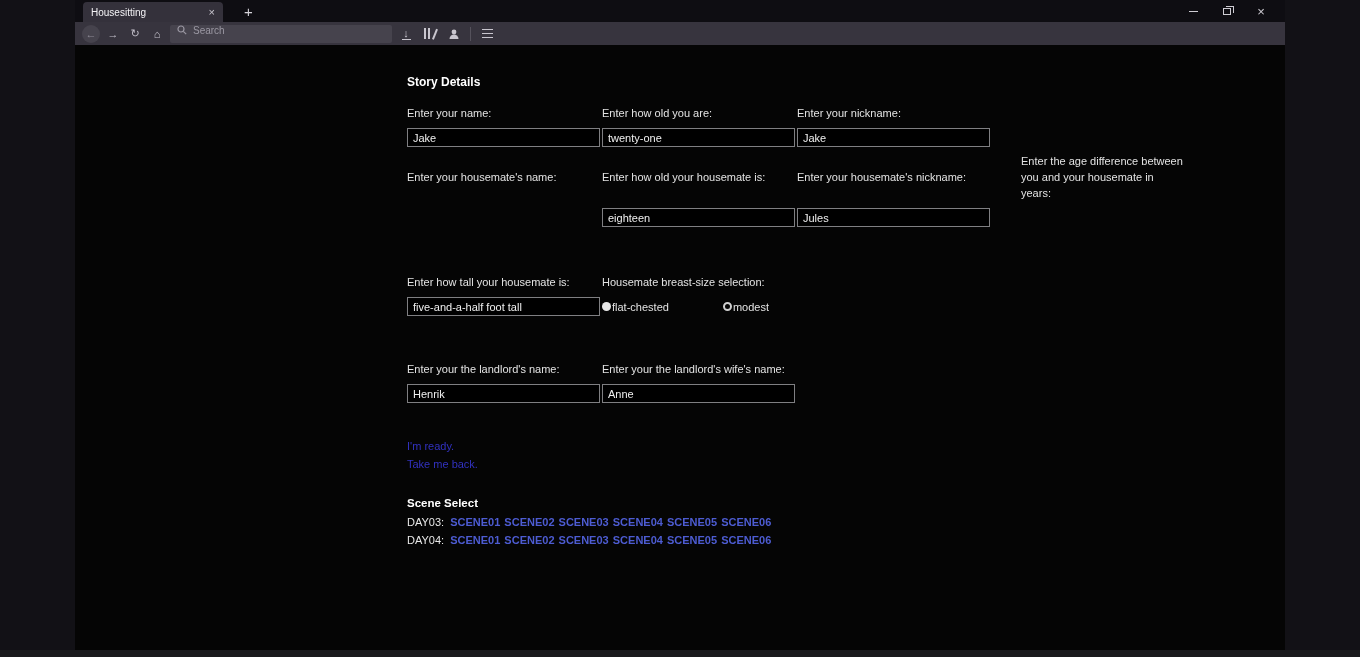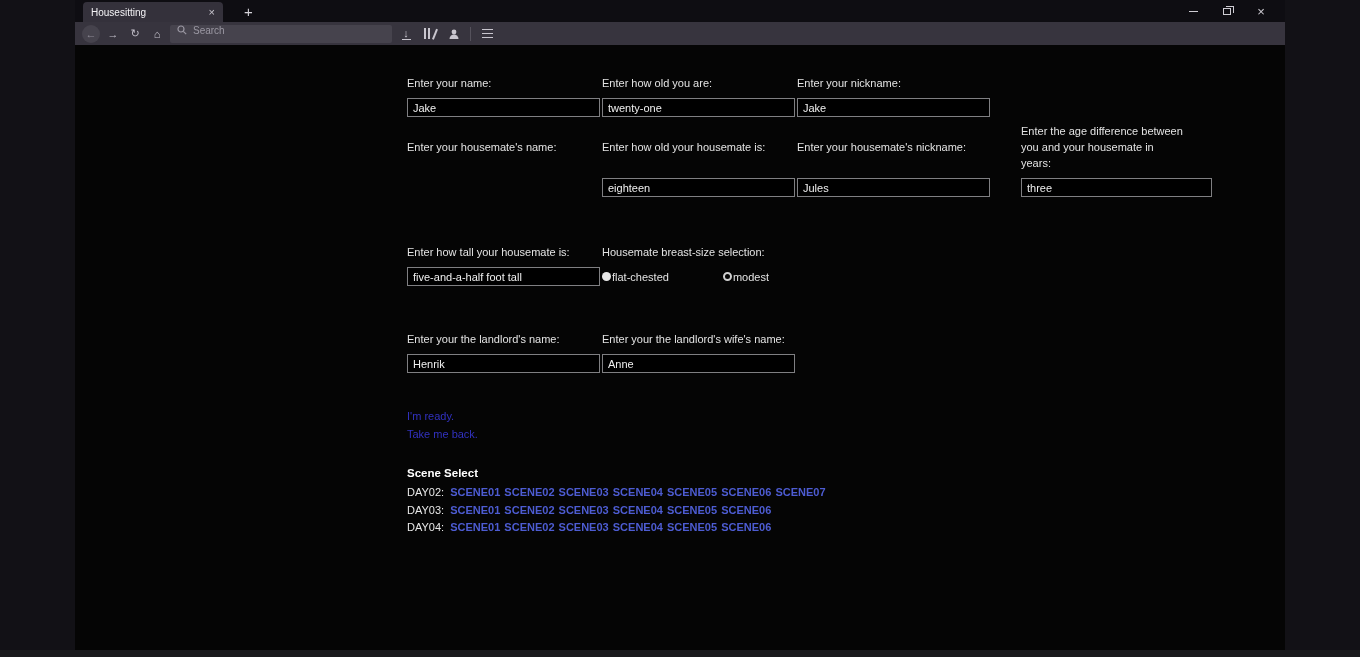--- a/index.html
+++ b/index.html
@@ -165,38 +165,38 @@
           <path d="M1.5 11 a4.5 4.5 0 0 1 9 0 z" fill="#c9c6cf"></path>
         </svg>
       </span>
       <span class="vsep"></span>
       <span class="tool-icon">
         <span class="hamburger"></span>
       </span>
     </div>
 
     <div class="content">
+      <div class="page-heading">Story Details</div>
 
       <div class="frow row1">
         <div class="fl c1">Enter your name:</div>
         <div class="fl c2">Enter how old you are:</div>
         <div class="fl c3">Enter your nickname:</div>
         <div class="fi c1"><input type="text" class="tin" value="Jake" style=""></div>
         <div class="fi c2"><input type="text" class="tin" value="twenty-one" style=""></div>
         <div class="fi c3"><input type="text" class="tin" value="Jake" style=""></div>
       </div>
 
       <div class="frow row2">
         <div class="fl c1">Enter your housemate's name:</div>
         <div class="fl c2">Enter how old your housemate is:</div>
         <div class="fl c3">Enter your housemate's nickname:</div>
         <div class="fl c4">Enter the age difference between you and your housemate in years:</div>
         <div class="fi c2"><input type="text" class="tin" value="eighteen" style=""></div>
         <div class="fi c3"><input type="text" class="tin" value="Jules" style=""></div>
-        <div class="fi c4"><input type="text" class="tin" value="three" style=""></div>
       </div>
 
       <div class="frow row3">
         <div class="fl c1">Enter how tall your housemate is:</div>
         <div class="fl c2">Housemate breast-size selection:</div>
         <div class="fi c1"><input type="text" class="tin" value="five-and-a-half foot tall" style=""></div>
         <div class="fi c2">
           <div class="radio-line">
             <span class="radio-opt">
               <span class="rdot"></span>
@@ -218,30 +218,20 @@
       </div>
 
       <div class="page-links">
         <a class="plink">I'm ready.</a>
         <a class="plink">Take me back.</a>
       </div>
 
       <div class="scene-heading">Scene Select</div>
 
       <div class="day-row">
-        <span class="day-label">DAY02:</span>
-        <a class="slink">SCENE01</a>
-        <a class="slink">SCENE02</a>
-        <a class="slink">SCENE03</a>
-        <a class="slink">SCENE04</a>
-        <a class="slink">SCENE05</a>
-        <a class="slink">SCENE06</a>
-        <a class="slink">SCENE07</a>
-      </div>
-      <div class="day-row">
         <span class="day-label">DAY03:</span>
         <a class="slink">SCENE01</a>
         <a class="slink">SCENE02</a>
         <a class="slink">SCENE03</a>
         <a class="slink">SCENE04</a>
         <a class="slink">SCENE05</a>
         <a class="slink">SCENE06</a>
       </div>
       <div class="day-row">
         <span class="day-label">DAY04:</span>

